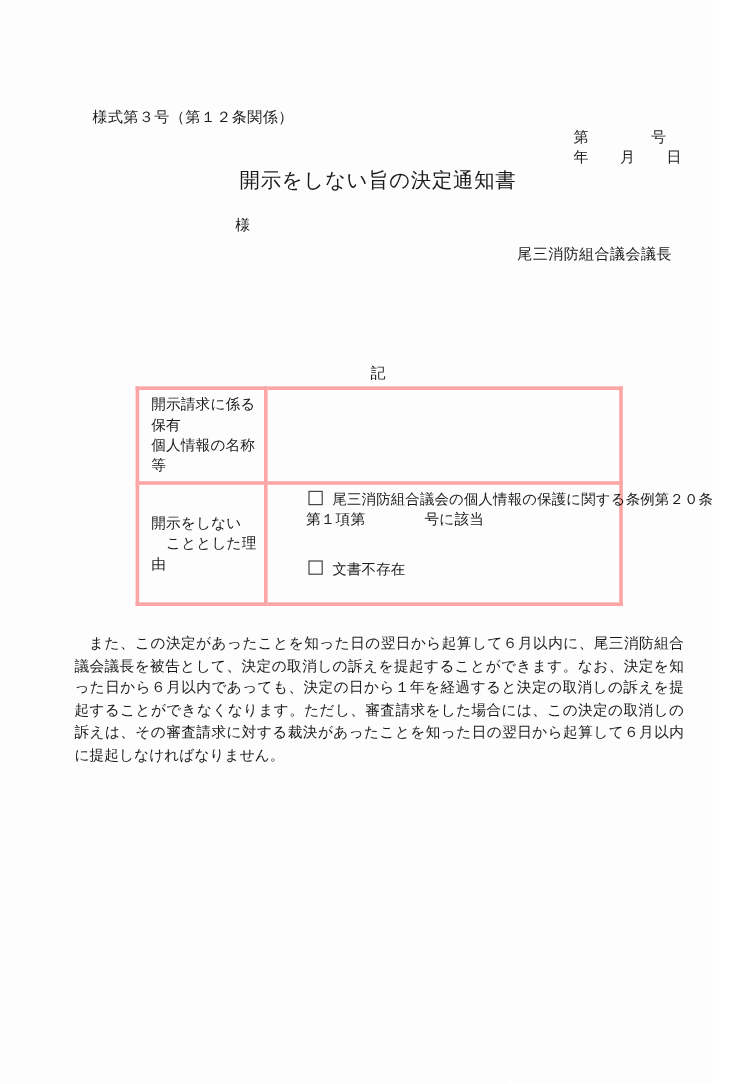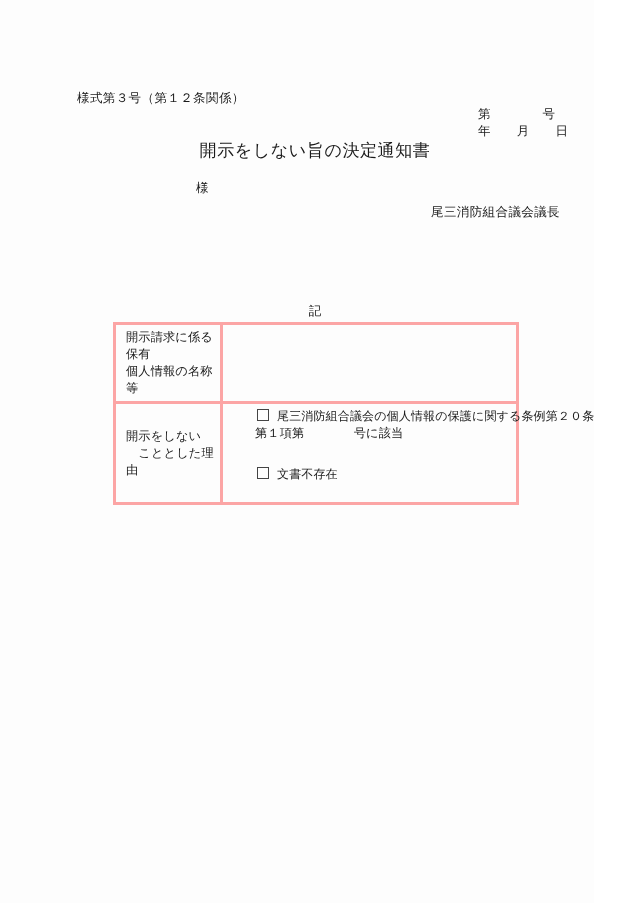--- a/index.html
+++ b/index.html
@@ -212,15 +212,16 @@
           <span class="check-line">
             <span class="checkbox-glyph"></span><span>文書不存在</span>
           </span>
         </td>
       </tr>
 
     </tbody>
   </table>
 
   <div class="footer-notes">
+    <p>また、この決定があったことを知った日の翌日から起算して６月以内に、尾三消防組合議会議長を被告として、決定の取消しの訴えを提起することができます。なお、決定を知った日から６月以内であっても、決定の日から１年を経過すると決定の取消しの訴えを提起することができなくなります。ただし、審査請求をした場合には、この決定の取消しの訴えは、その審査請求に対する裁決があったことを知った日の翌日から起算して６月以内に提起しなければなりません。</p>
   </div>
 
 </div>
 
 </body></html>

